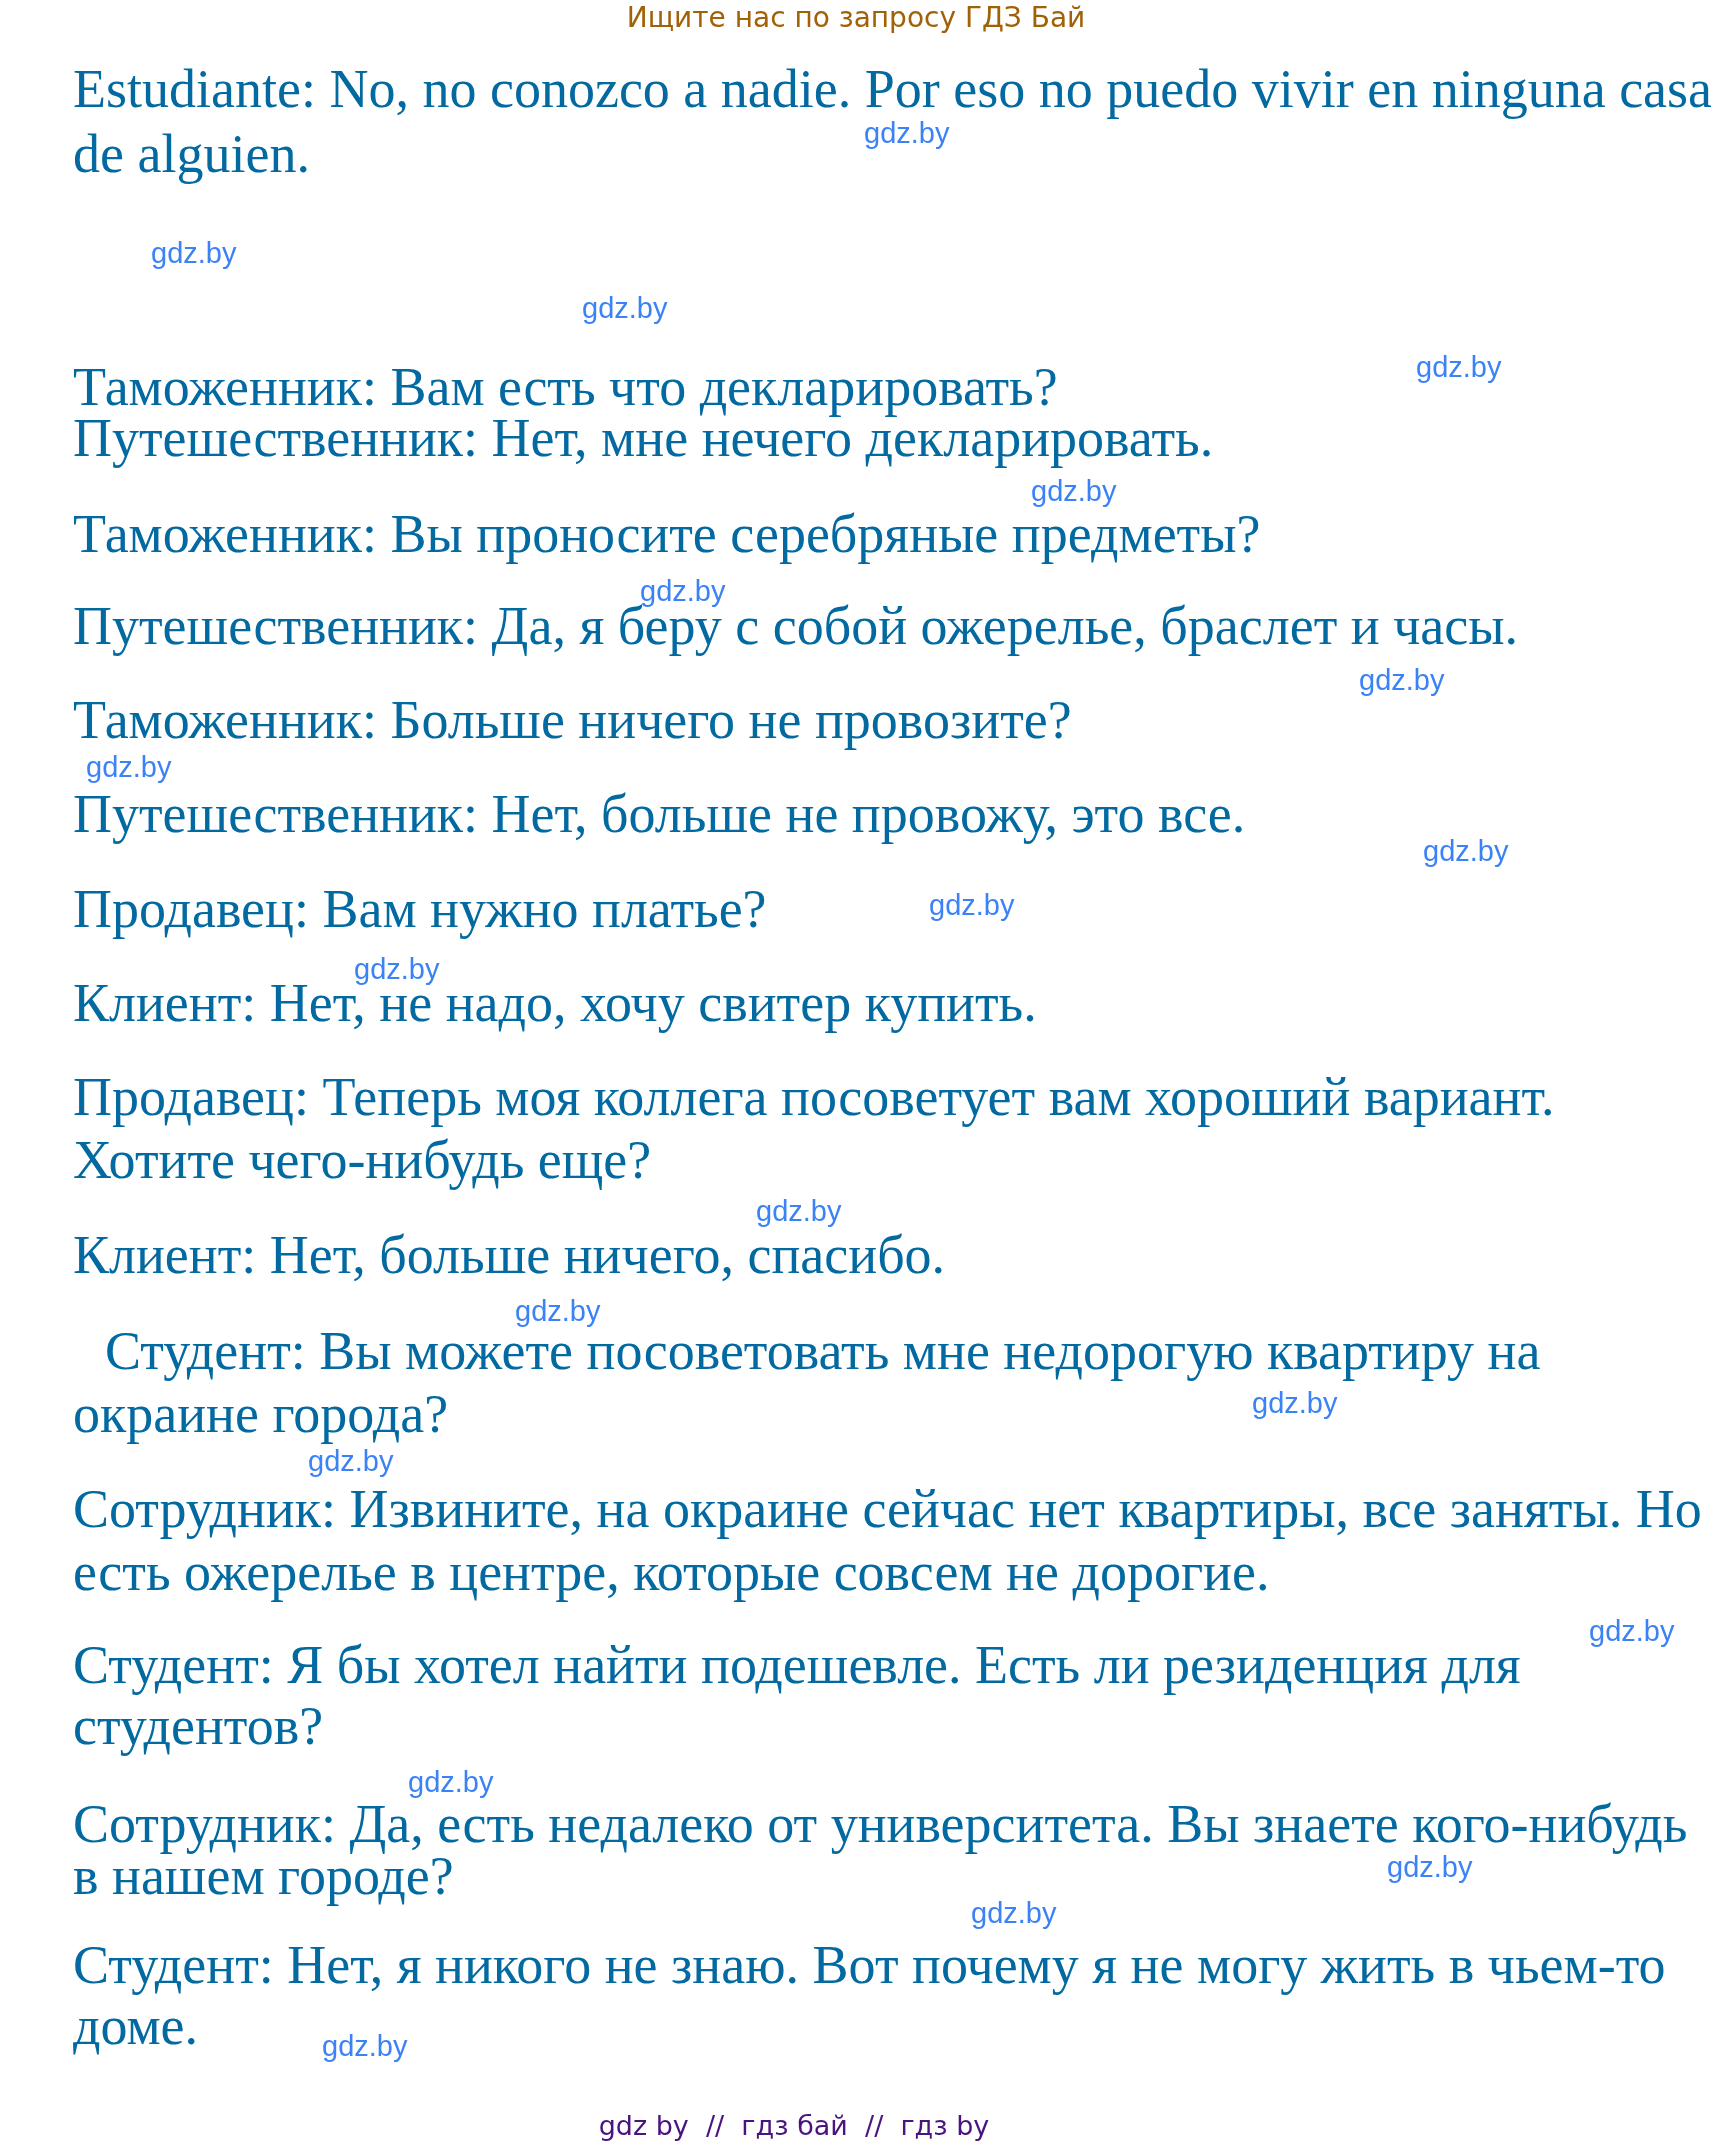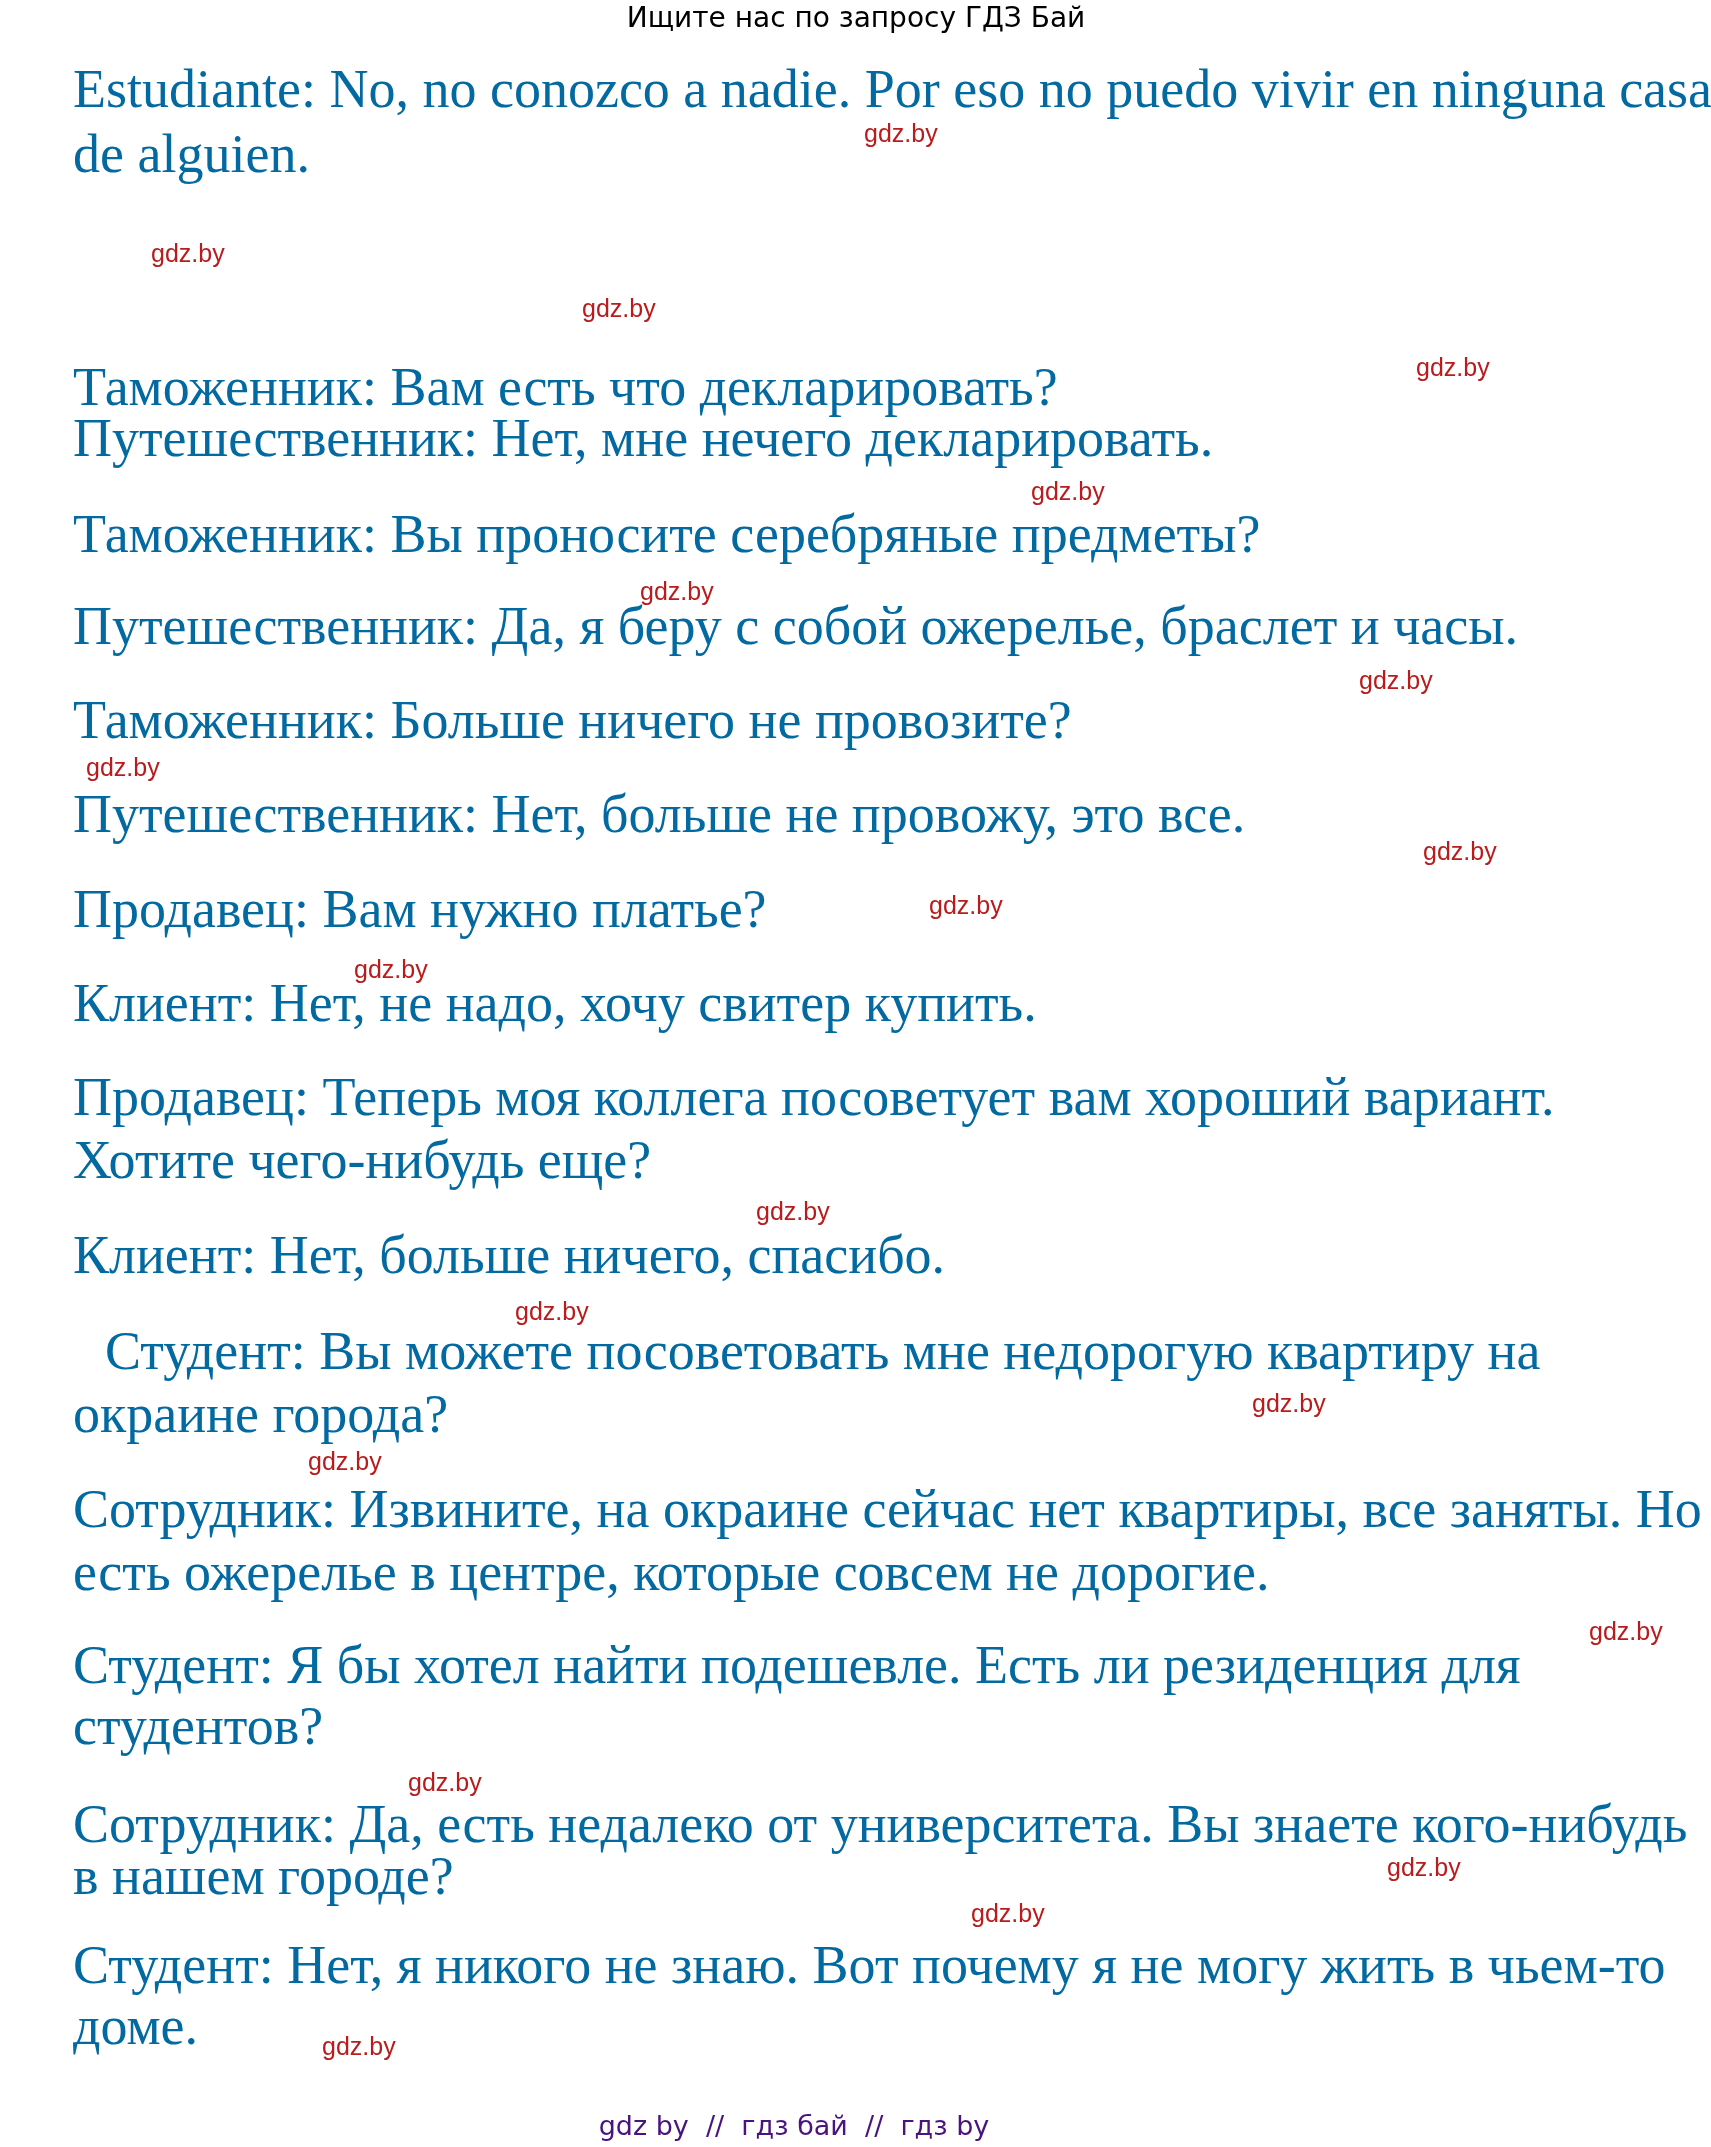--- a/index.html
+++ b/index.html
@@ -1,35 +1,35 @@
 <!DOCTYPE html>
 <html style="font-size:14.3px"><head>
 <meta charset="utf-8">
 <style>
   html, body { margin: 0; padding: 0; background: #ffffff; }
   body { width: 1712px; height: 2148px; position: relative; overflow: hidden; }
   .header {
     position: absolute; left: 0; top: 0; width: 1712px; text-align: center;
     font-family: "DejaVu Sans", "Liberation Sans", sans-serif;
-    font-size: 28px; line-height: 32px; color: #000000; letter-spacing: 0px;
+    font-size: 28px; line-height: 32px; color: #a16207; letter-spacing: 0px;
   }
   .footer {
     position: absolute; left: 0; top: 2108px; width: 1588px; text-align: center;
     font-family: "DejaVu Sans", "Liberation Sans", sans-serif;
     font-size: 27px; line-height: 36px; color: #4a1480; white-space: pre;
   }
   .line {
     position: absolute; left: 73px;
     font-family: "Liberation Serif", "DejaVu Serif", serif;
     font-size: 54px; line-height: 54px; color: #0369a1; white-space: nowrap;
   }
   .wm {
     position: absolute;
     font-family: "Liberation Sans", "DejaVu Sans", sans-serif;
-    font-size: 25px; line-height: 25px; color: #b91c1c; white-space: nowrap;
+    font-size: 29px; line-height: 25px; color: #3b82f6; white-space: nowrap;
   }
 </style>
 </head>
 <body>
 
 <div class="header" style="top:1.8px;">Ищите нас по запросу ГДЗ Бай</div>
 
 <div class="line" style="top:62px;">Estudiante: No, no conozco a nadie. Por eso no puedo vivir en ninguna casa</div>
 <div class="line" style="top:127px;">de alguien.</div>
 

